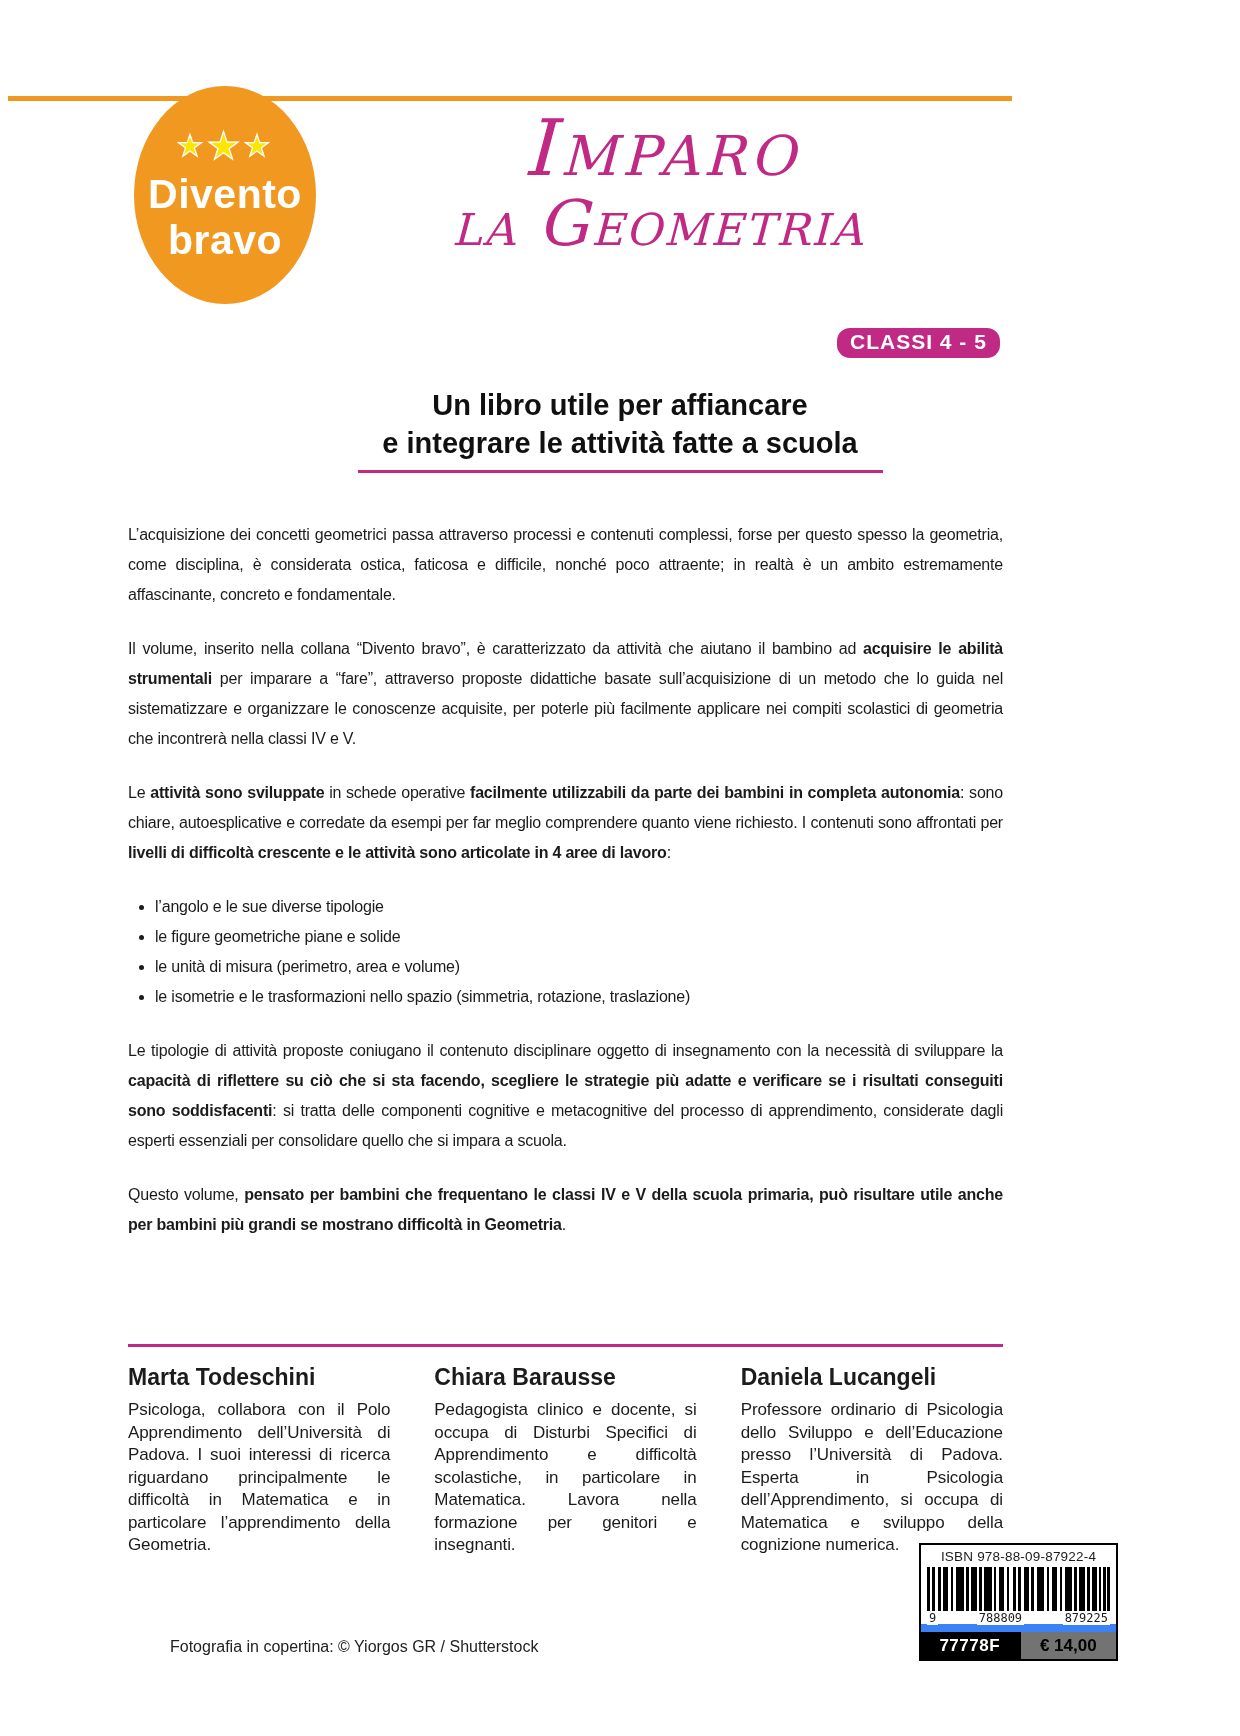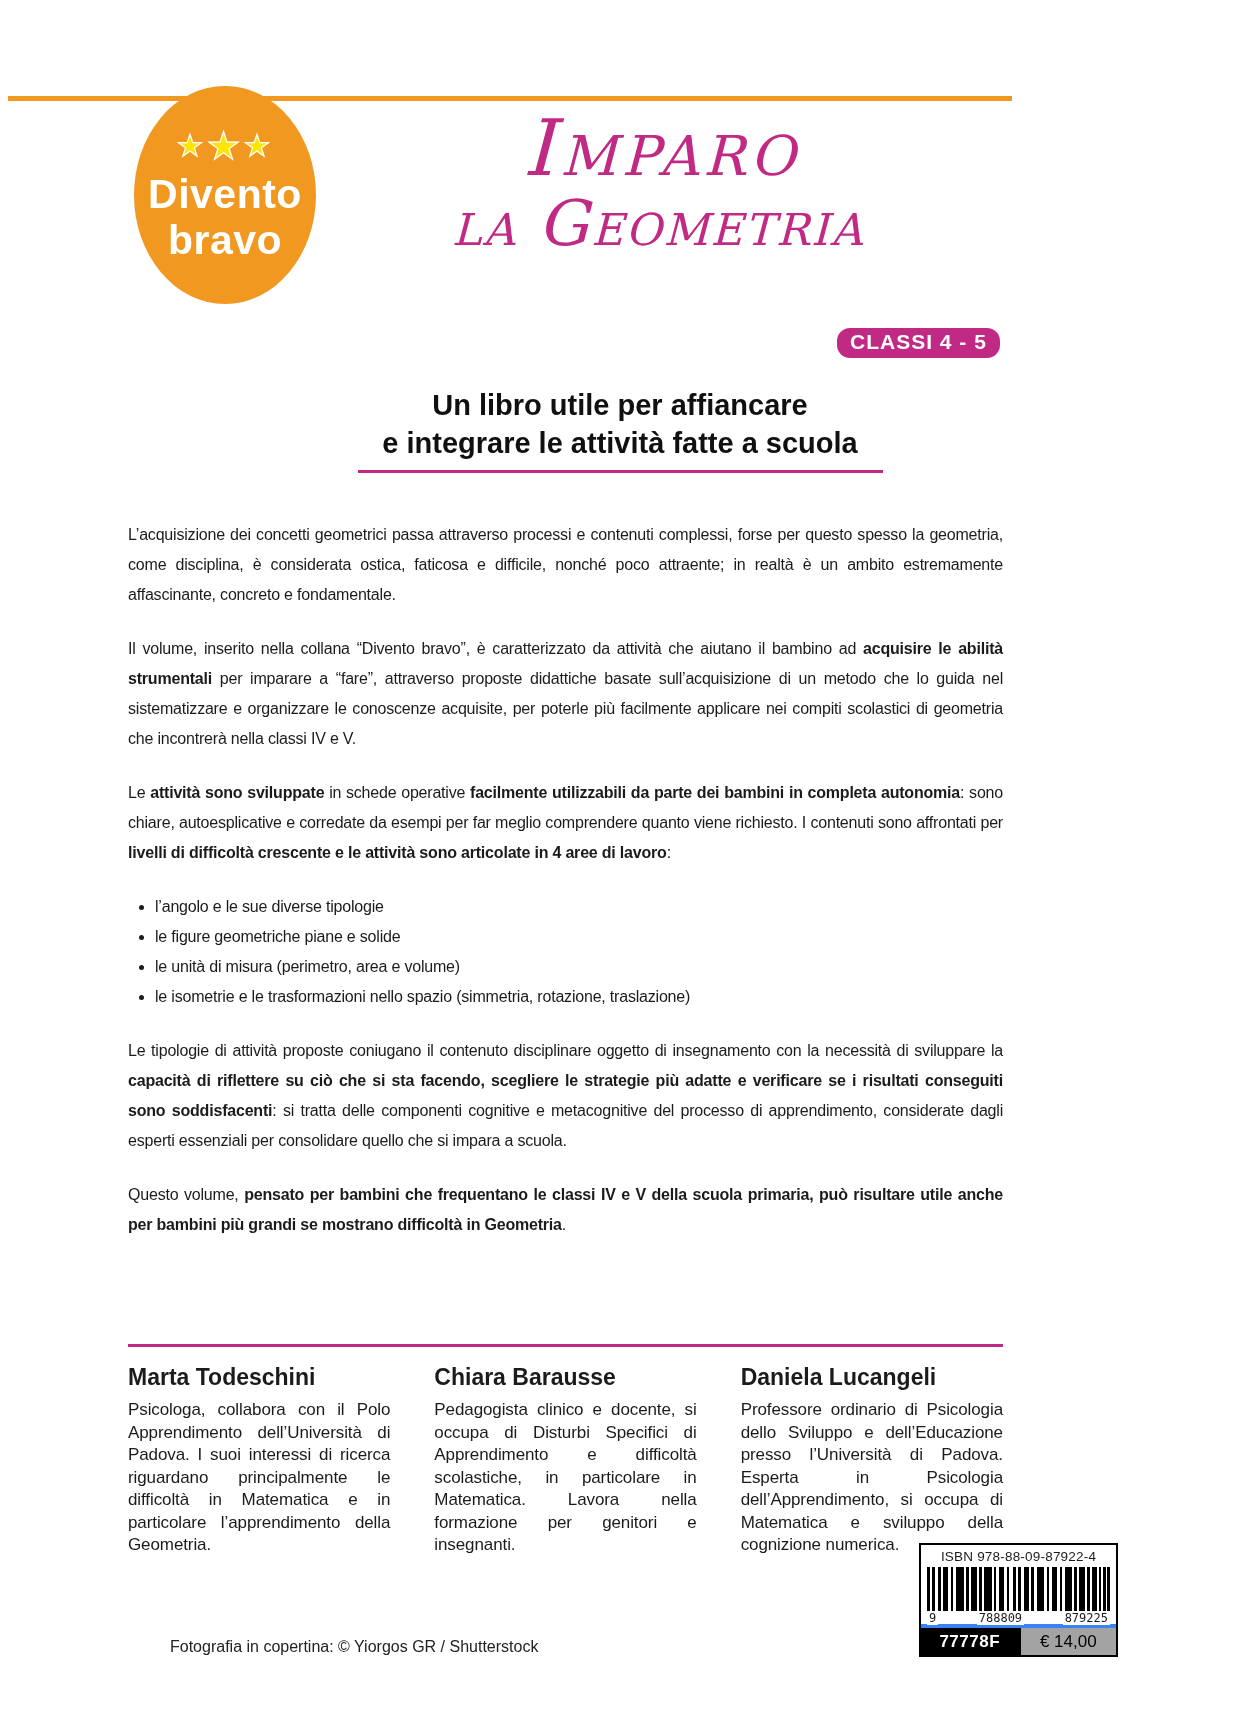--- a/index.html
+++ b/index.html
@@ -56,24 +56,24 @@
 
   
   .isbn-box { position:absolute; left:919px; top:1543px; width:199px; border:2px solid #000; background:#fff; box-sizing:border-box; }
   .isbn-top { padding:4px 6px 1px; }
   .isbn-label { font-size:13.5px; text-align:center; letter-spacing:0.2px; white-space:nowrap; }
   .barcode-wrap { position:relative; height:56px; margin-top:3px; }
   .barcode-wrap svg { display:block; width:100%; height:56px; }
   .barcode-digits { position:absolute; left:0; right:0; bottom:-2px; display:flex; justify-content:space-between;
                     font-family:"DejaVu Sans Mono", monospace; font-size:12px; line-height:14px; }
   .barcode-digits span { background:#fff; padding:0 2px; }
-  .isbn-bottom { display:flex; border-top:4px solid #3b82f6; height:27px; }
+  .isbn-bottom { display:flex; border-top:8px solid #3b82f6; height:27px; }
   .product-code { width:50%; background:#000; color:#fff; font-weight:bold; font-size:17px;
                   display:flex; align-items:center; justify-content:center; letter-spacing:0.5px; }
-  .price { flex:1; border-left:2px solid #000; background:#a3a3a3; color:#000; font-weight:normal; font-size:17px;
+  .price { flex:1; border-left:2px solid #000; background:#737373; color:#000; font-weight:bold; font-size:17px;
            display:flex; align-items:center; justify-content:center; }
 
   .cover-credit { position:absolute; left:170px; top:1638px; font-size:16px; color:#222; }
 </style>
 </head>
 <body>
 
 <div class="page">
 
   <div class="top-rule"></div>

